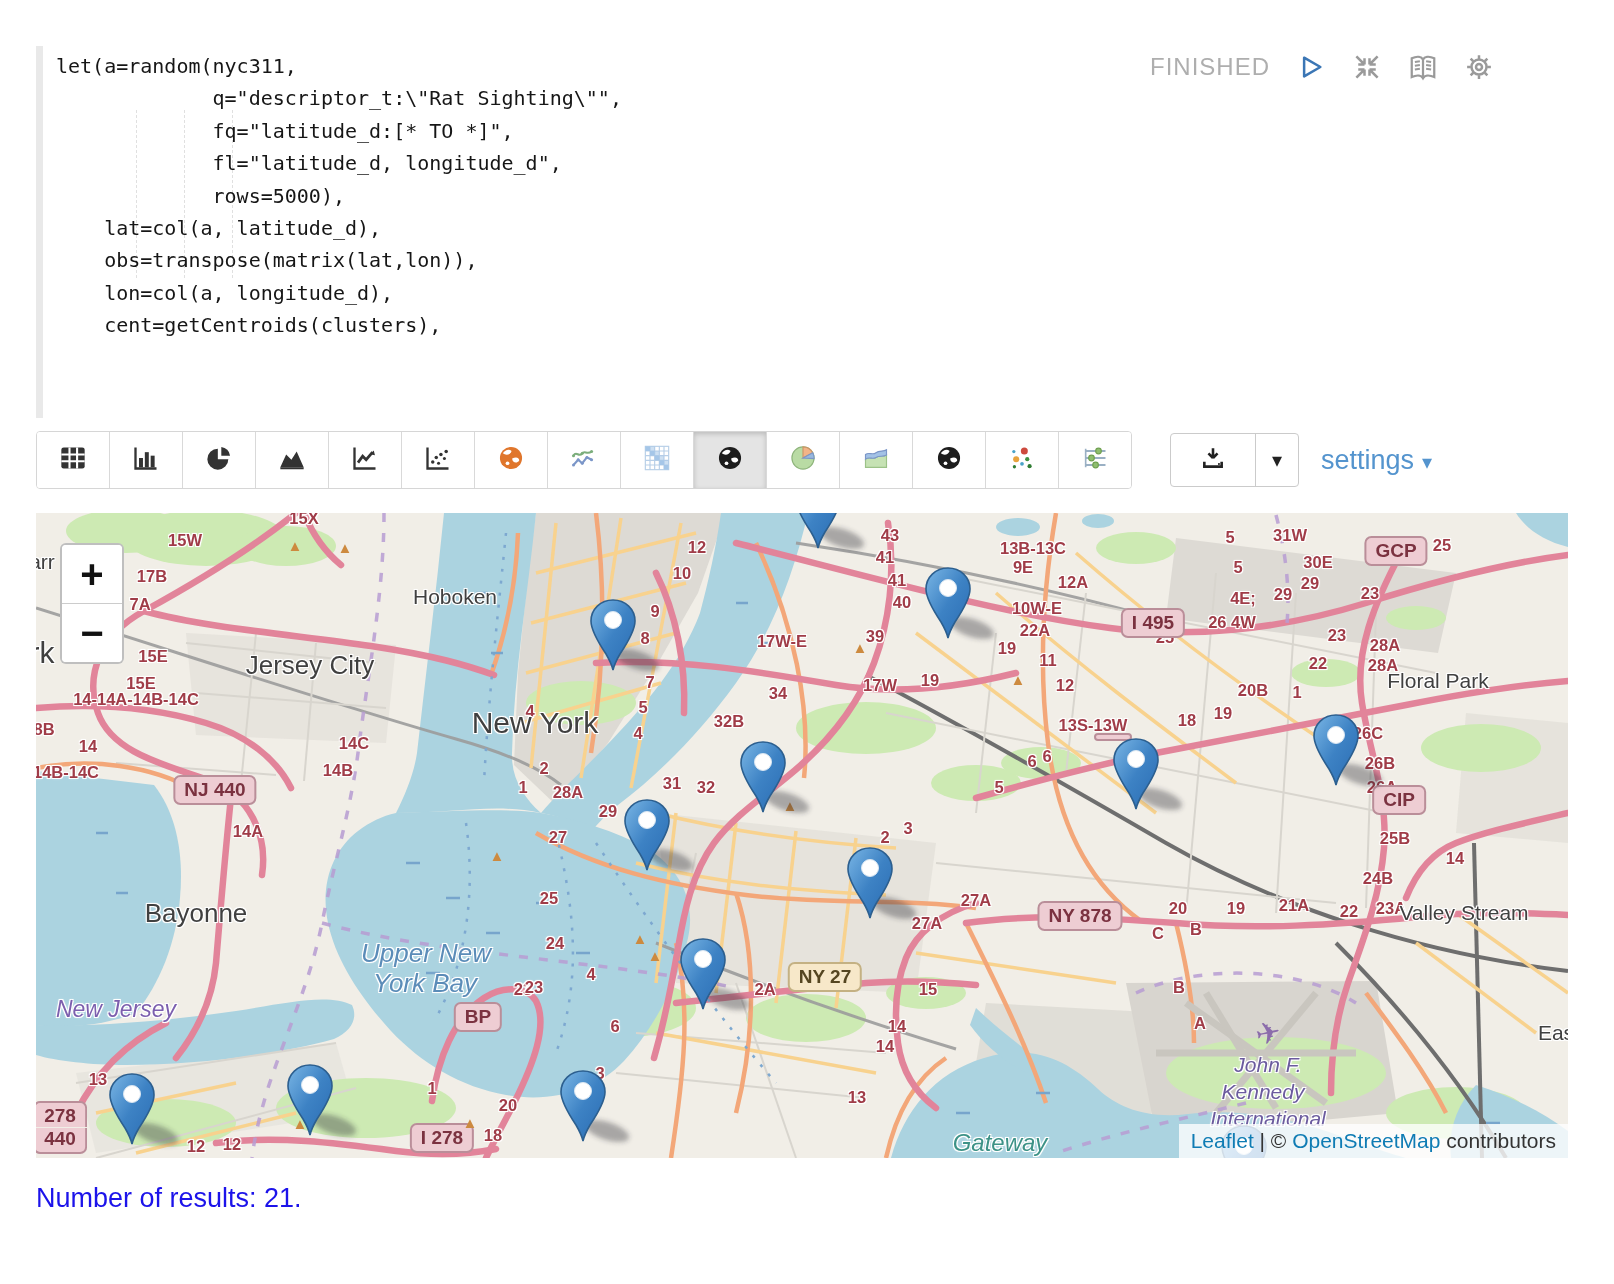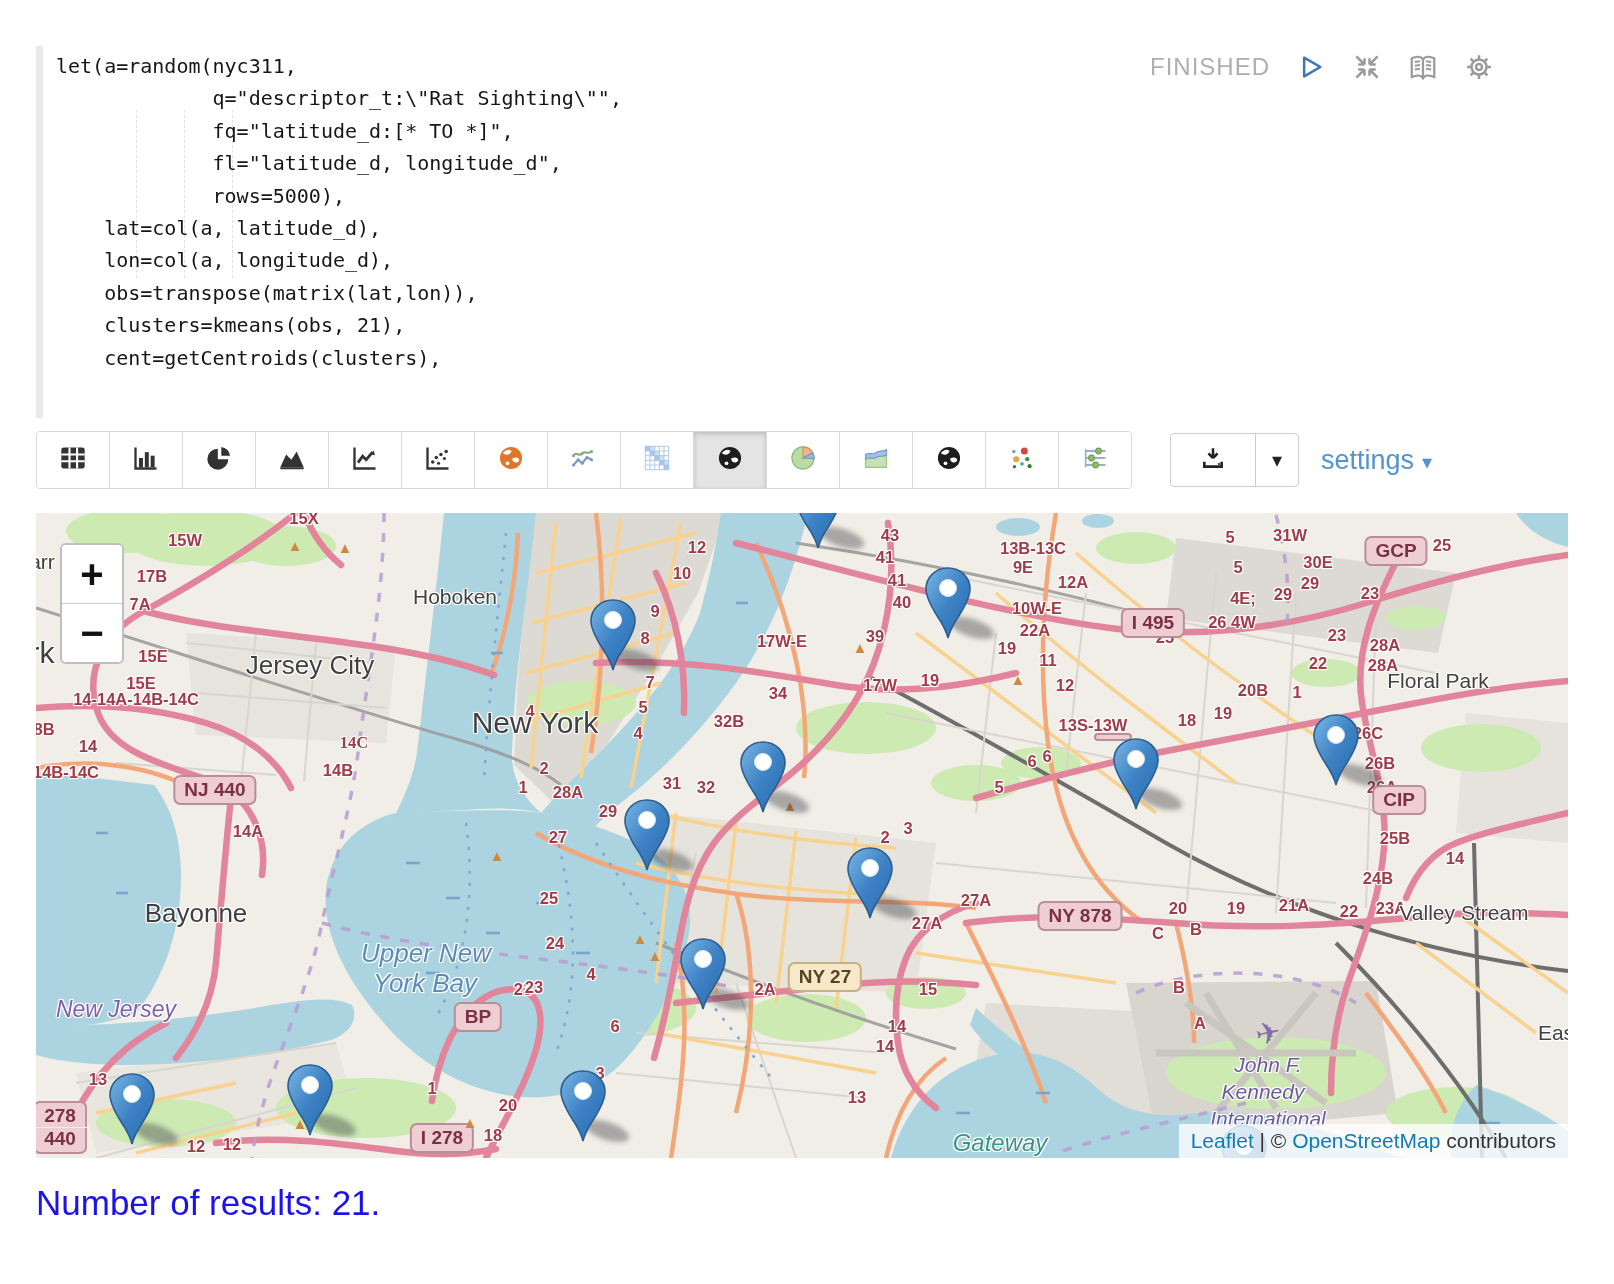--- a/index.html
+++ b/index.html
@@ -60,21 +60,21 @@
              border-radius:6px;overflow:hidden;background:#fff;z-index:30;}
   .zoom-btn{height:58px;display:flex;align-items:center;justify-content:center;font-size:40px;
             font-weight:bold;color:#111;background:#fff;cursor:pointer;}
   .zoom-btn:first-child{border-bottom:1px solid #ccc;}
 
   .attribution{position:absolute;right:0;bottom:0;background:rgba(255,255,255,.78);padding:5px 12px;
                font-size:21px;color:#333;z-index:40;white-space:nowrap;}
   .attribution a{text-decoration:none;color:#0f7cb4;cursor:pointer;}
 
   
-  .result-line{position:absolute;left:36px;top:1183px;font-size:35px;color:#1c13ea;}
+  .result-line{position:absolute;left:36px;top:1183px;font-size:27px;color:#1c13ea;}
 </style>
 </head>
 <body>
 
 <svg width="0" height="0" style="position:absolute" aria-hidden="true">
   <defs>
     <linearGradient id="pingrad" x1="0" y1="0" x2="1" y2="1">
       <stop offset="0" stop-color="#7ab6e5"></stop>
         <stop offset="0.5" stop-color="#3d82c4"></stop>
         <stop offset="1" stop-color="#2a6cb3"></stop>
@@ -91,23 +91,22 @@
   <div class="indent-guide" style="left:148px"></div>
   <div class="indent-guide" style="left:196px"></div>
   <div class="code">
 
   <div class="code-line">let(a=random(nyc311,</div>
       <div class="code-line">             q="descriptor_t:\"Rat Sighting\"",</div>
       <div class="code-line">             fq="latitude_d:[* TO *]",</div>
       <div class="code-line">             fl="latitude_d, longitude_d",</div>
       <div class="code-line">             rows=5000),</div>
       <div class="code-line">    lat=col(a, latitude_d),</div>
+      <div class="code-line">    obs=transpose(matrix(lat,lon)),</div>
       <div class="code-line">    lon=col(a, longitude_d),</div>
-      <div class="code-line">    obs=transpose(matrix(lat,lon)),</div>
-      <div class="code-line">    clusters=kmeans(obs, 21),</div>
       <div class="code-line">    cent=getCentroids(clusters),</div>
     </div>
 
   <div class="para-controls">
     <span class="status-text">FINISHED</span>
     <span class="pc-icon">
       <svg viewBox="0 0 24 24" width="30" height="30">
           <path d="M6.5 4.5 L19.5 12 L6.5 19.5 Z" fill="none" stroke="#3b76b5" stroke-width="2" stroke-linejoin="round"></path>
         </svg>
     </span>
@@ -475,21 +474,21 @@
   <span class="mlabel rd" style="left: 149px; top: 27px;">15W</span>
       <span class="mlabel rd" style="left: 268px; top: 5px;">15X</span>
       <span class="mlabel rd" style="left: 116px; top: 63px;">17B</span>
       <span class="mlabel rd" style="left: 104px; top: 91px;">7A</span>
       <span class="mlabel rd" style="left: 117px; top: 143px;">15E</span>
       <span class="mlabel rd" style="left: 105px; top: 170px;">15E</span>
       <span class="mlabel rd" style="left: 100px; top: 186px;">14-14A-14B-14C</span>
       <span class="mlabel rd" style="left: 52px; top: 233px;">14</span>
       <span class="mlabel rd" style="left: 8px; top: 216px;">8B</span>
       <span class="mlabel rd" style="left: 30px; top: 259px;">14B-14C</span>
-      <span class="mlabel rd" style="left: 318px; top: 230px; font-family: Liberation Serif, serif;">14C</span>
+      <span class="mlabel rd" style="left: 318px; top: 230px;">14C</span>
       <span class="mlabel rd" style="left: 302px; top: 257px;">14B</span>
       <span class="mlabel rd" style="left: 212px; top: 318px;">14A</span>
       <span class="mlabel rd" style="left: 62px; top: 566px;">13</span>
       <span class="mlabel rd" style="left: 160px; top: 633px;">12</span>
       <span class="mlabel rd" style="left: 196px; top: 631px;">12</span>
       <span class="mlabel rd" style="left: 661px; top: 34px;">12</span>
       <span class="mlabel rd" style="left: 646px; top: 60px;">10</span>
       <span class="mlabel rd" style="left: 619px; top: 98px;">9</span>
       <span class="mlabel rd" style="left: 609px; top: 125px;">8</span>
       <span class="mlabel rd" style="left: 614px; top: 169px;">7</span>

